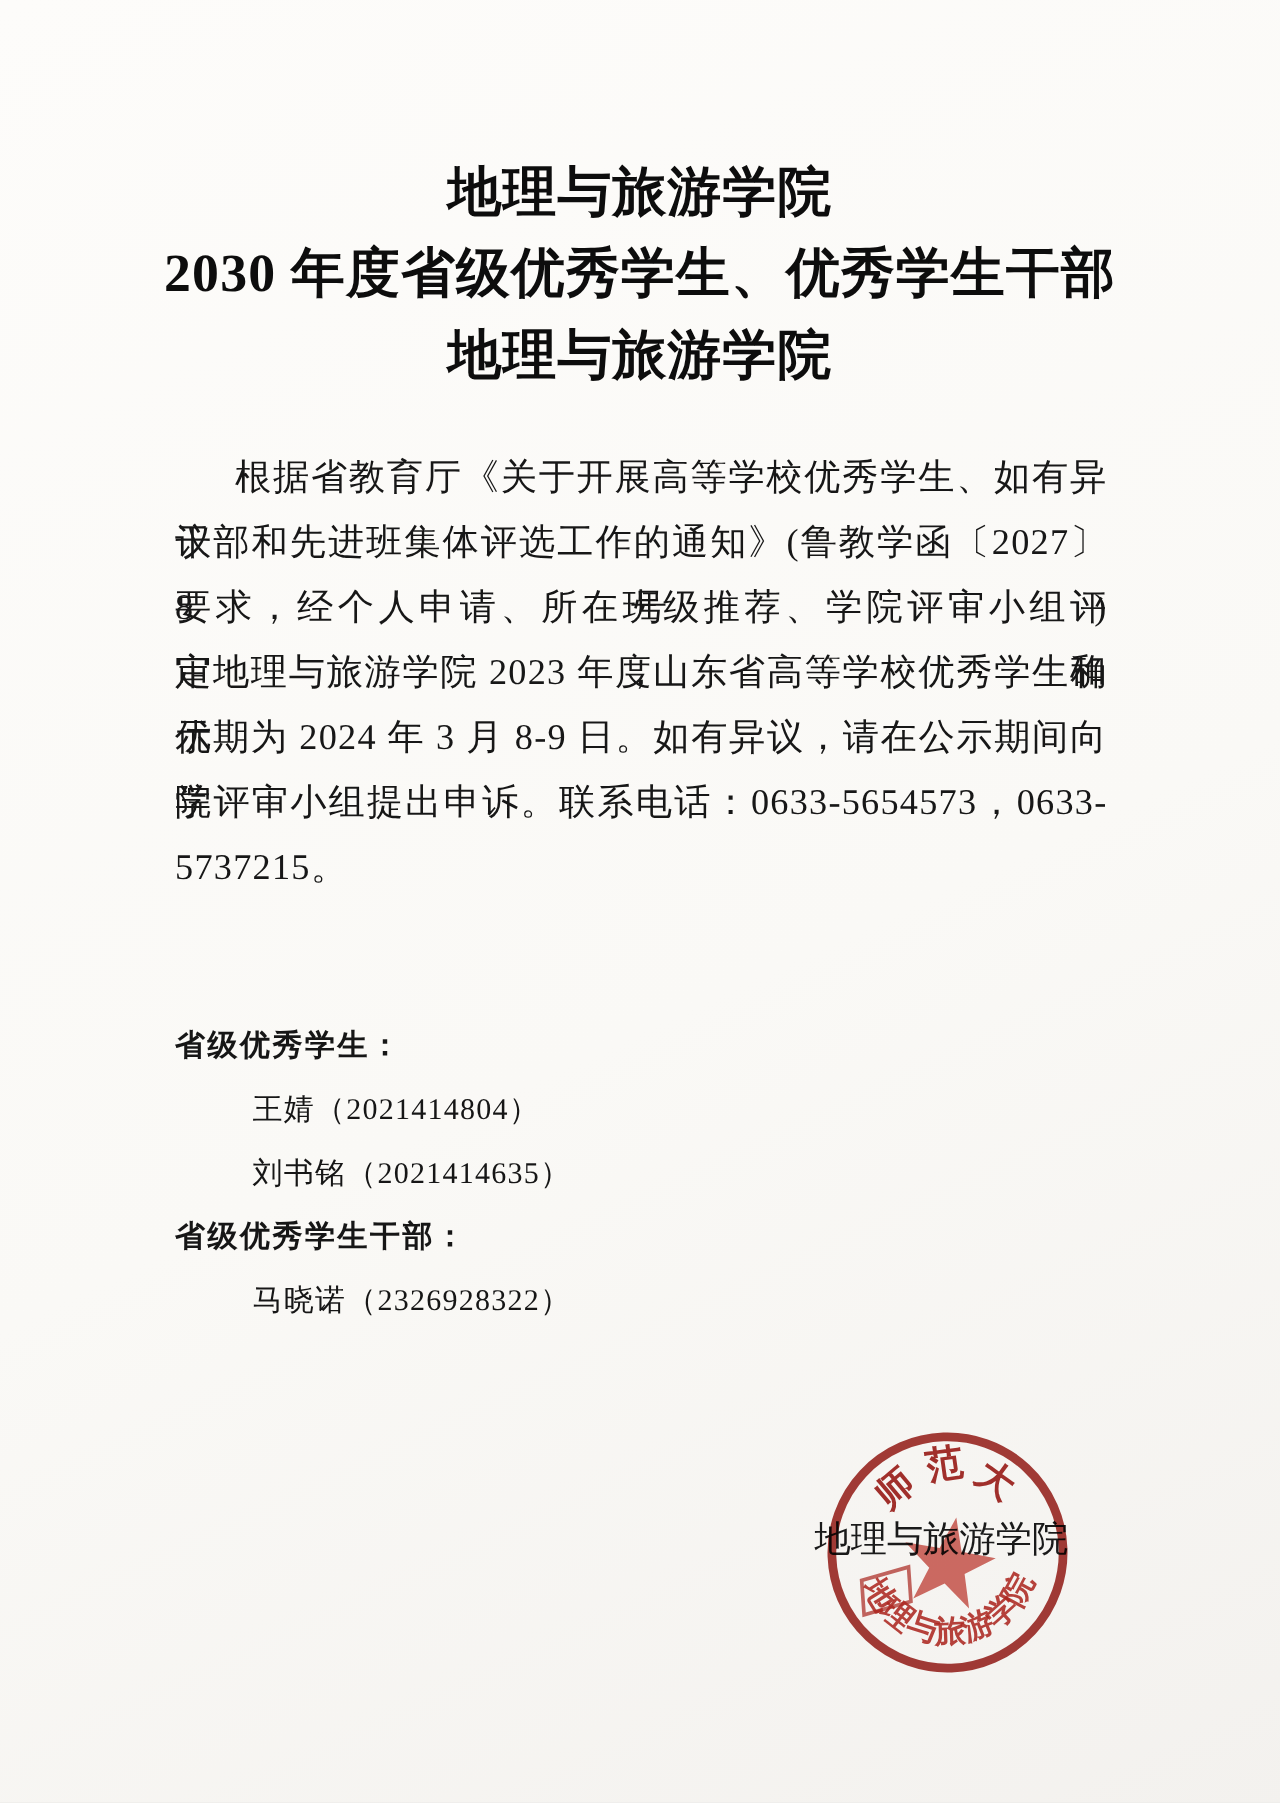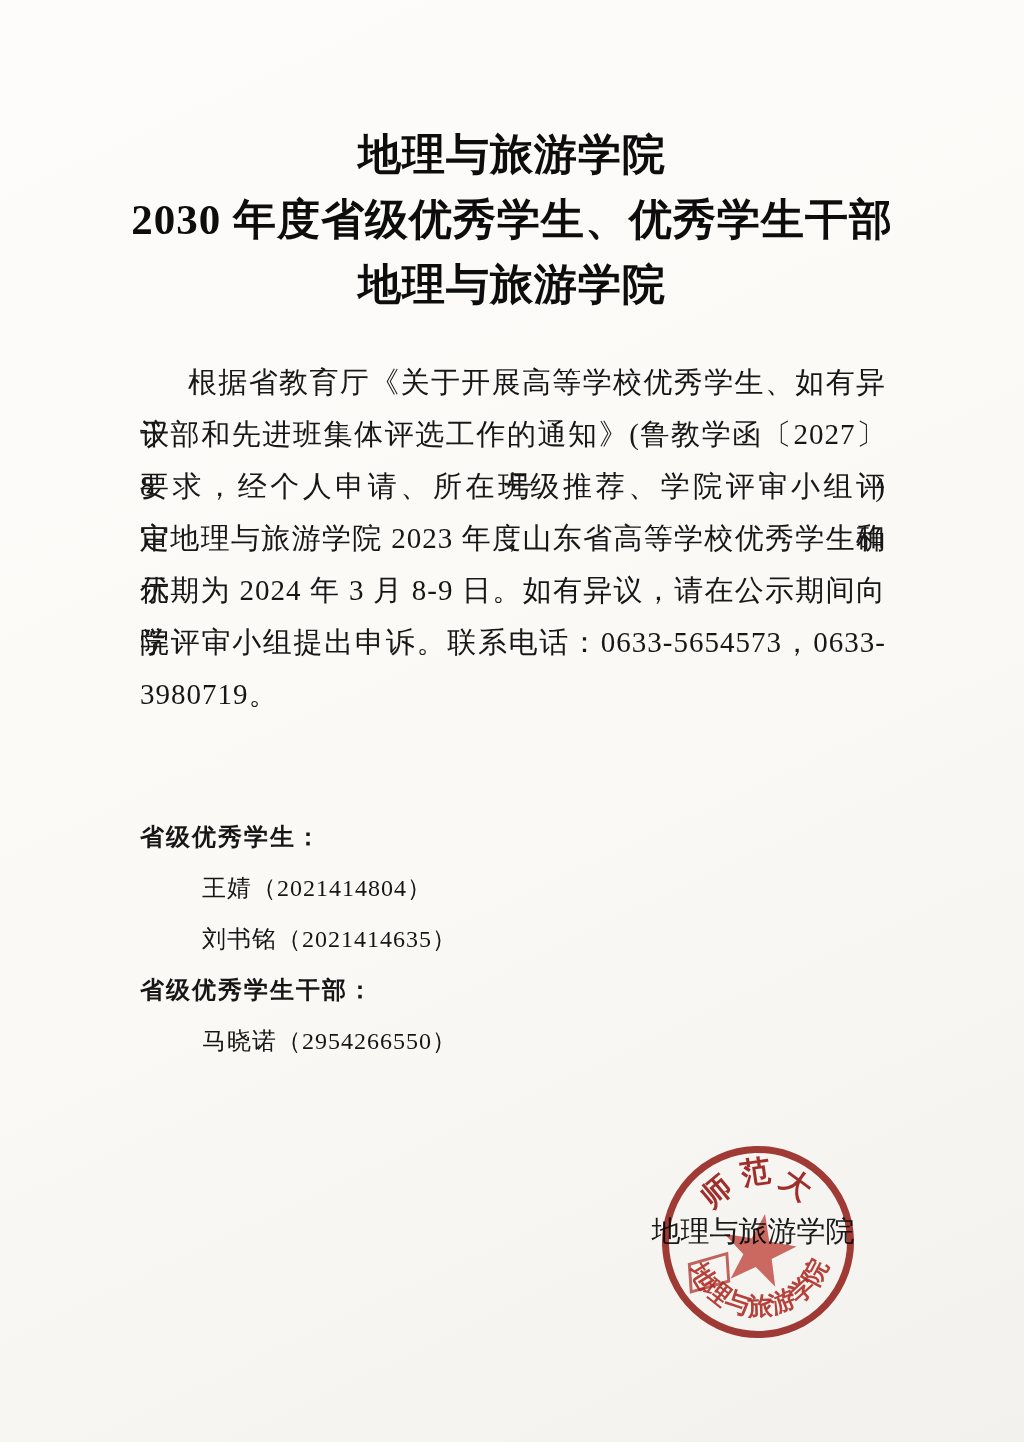--- a/index.html
+++ b/index.html
@@ -77,29 +77,29 @@
     <div>地理与旅游学院</div>
   </div>
 
   <div class="paragraph" id="paragraph">
       <div class="para-line indent">根据省教育厅《关于开展高等学校优秀学生、如有异议</div>
       <div class="para-line">干部和先进班集体评选工作的通知》(鲁教学函〔2027〕8 号)</div>
       <div class="para-line">要求，经个人申请、所在班级推荐、学院评审小组评审，确</div>
       <div class="para-line">定地理与旅游学院 2023 年度山东省高等学校优秀学生和优</div>
       <div class="para-line">示期为 2024 年 3 月 8-9 日。如有异议，请在公示期间向学</div>
       <div class="para-line">院评审小组提出申诉。联系电话：0633-5654573，0633-</div>
-      <div class="para-line final">3980719。</div>
+      <div class="para-line final">5737215。</div>
     </div>
 
   <div class="sections" id="sections">
       <div class="list-heading">省级优秀学生：</div>
       <div class="list-name">王婧（2021414804）</div>
       <div class="list-name">刘书铭（2021414635）</div>
       <div class="list-heading">省级优秀学生干部：</div>
-      <div class="list-name">马晓诺（2954266550）</div>
+      <div class="list-name">马晓诺（2326928322）</div>
     </div>
 
   <div class="sig-org">地理与旅游学院</div>
 
   <div class="seal" id="seal">
     <svg class="seal-star" width="84" height="84" viewBox="0 0 100 100">
       <polygon points="50,4 60.6,35.4 93.7,35.8 67.1,55.6 77,87.2 50,68 23,87.2 32.9,55.6 6.3,35.8 39.4,35.4" fill="#c33b31" opacity="0.9"></polygon>
     </svg>
     <div class="seal-flag"></div>
   <span class="seal-char top" style="left: 49px; top: 37px; transform: translate(-50%, -50%) rotate(-38deg);">师</span>

